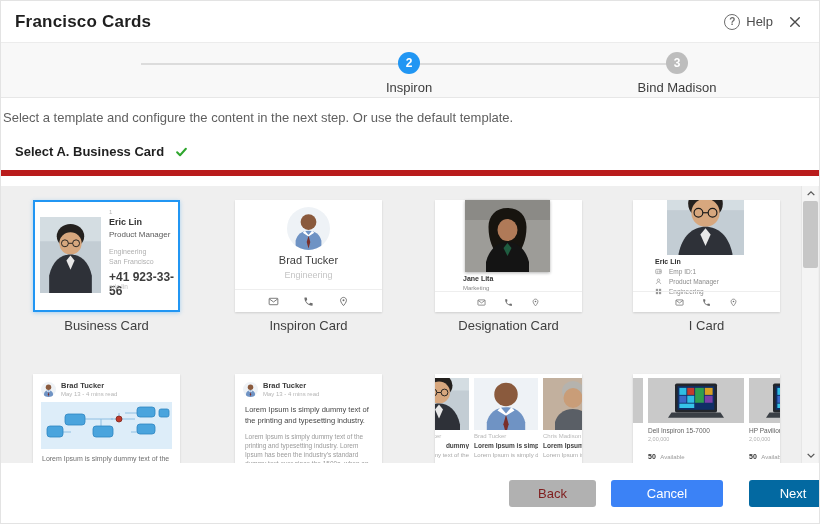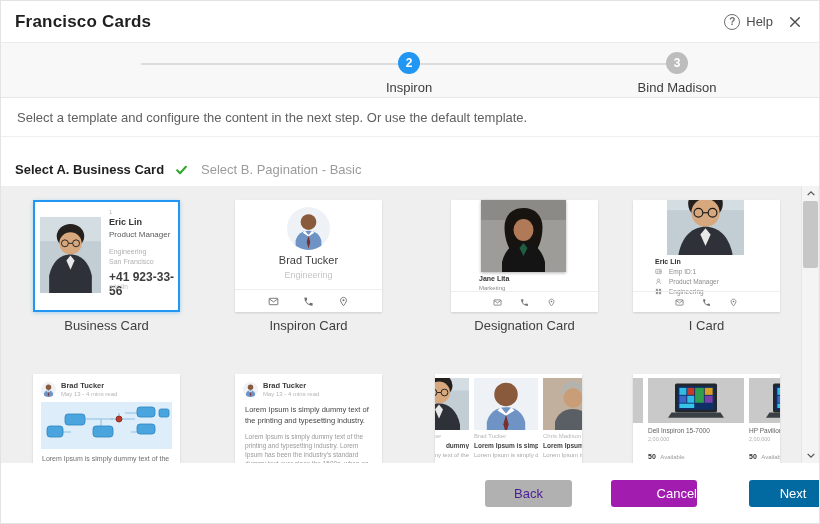--- a/index.html
+++ b/index.html
@@ -21,33 +21,33 @@
   .step-line { position:absolute; left:140px; top:20px; width:536px; height:2px; background:#dcdcdc; }
   .step { position:absolute; top:9px; width:140px; text-align:center; cursor:pointer; }
   .step-data { left:70px; } .step-template { left:338px; } .step-bind { left:606px; }
   .step-dot { width:22px; height:22px; border-radius:50%; margin:0 auto; display:flex; align-items:center; justify-content:center; color:#fff; font-size:12px; font-weight:700; position:relative; z-index:2; }
   .dot-complete { background:#16a94e; }
   .dot-active { background:#2196f3; }
   .dot-pending { background:#bdbdbd; }
   .step-label { margin-top:6px; font-size:13px; color:#3c3c3c; }
 
   
-  .instr { position:absolute; left:0; top:97px; width:100%; height:39px; background:#fff; border-bottom:1px solid #efefef; display:flex; align-items:center; padding-left:16px; font-size:13px; color:#5f5f5f; }
-
-  
-  .sel-row { position:absolute; left:0; top:144px; width:100%; height:49px; background:#fff; border-bottom:2px solid #b91c1c;text-decoration:underline; }
+  .instr { position:absolute; left:0; top:97px; width:100%; height:39px; background:#fff; border-bottom:1px solid #efefef; display:flex; align-items:center; padding-left:2px; font-size:13px; color:#5f5f5f; }
+
+  
+  .sel-row { position:absolute; left:0; top:126px; width:100%; height:49px; background:#fff; border-bottom:6px solid #b91c1c;text-decoration:underline; }
   .sel-a { position:absolute; left:14px; top:0; height:49px; display:flex; align-items:center; gap:9px; cursor:pointer; }
   .sel-a-label { font-size:13px; font-weight:700; color:#1f1f1f; }
   .sel-check { color:#2fa62e; width:17px; height:14px; }
   .sel-b { position:absolute; left:200px; top:0; height:49px; display:flex; align-items:center; font-size:13px; color:#9b9b9b; cursor:pointer; }
 
   
   .grid { position:absolute; left:0; top:185px; width:100%; height:277px; background:#efefef; overflow:hidden; }
   .col { position:absolute; top:14px; width:147px; }
-  .col1{left:32px;} .col2{left:234px;} .col3{left:450px;} .col4{left:632px;}
+  .col1{left:32px;} .col2{left:234px;} .col3{left:434px;} .col4{left:632px;}
   .tcard { position:relative; width:147px; height:112px; background:#fff; box-shadow:0 1px 2px rgba(0,0,0,.14); cursor:pointer; }
   .tcard.selected { border:2px solid #2196f3; box-shadow:0 1px 4px rgba(33,150,243,.35); }
   .tlabel { margin-top:6px; text-align:center; font-size:13px; color:#3f3f3f; }
 
   
   .bc-photo { position:absolute; left:5px; top:15px; width:61px; height:76px; overflow:hidden; }
   .bc-idx { position:absolute; left:74px; top:7px; font-size:6px; color:#b8b8b8; }
   .bc-name { position:absolute; left:74px; top:15px; font-size:9px; font-weight:700; color:#333; }
   .bc-role { position:absolute; left:74px; top:28px; font-size:8px; color:#5a5a5a; }
   .bc-dept { position:absolute; left:74px; top:46px; font-size:7px; color:#b0b0b0; }
@@ -111,22 +111,22 @@
 
   
   .sbar { position:absolute; right:1px; top:0; width:17px; height:277px; background:#f4f4f4; border-left:1px solid #e6e6e6; }
   .sbar-btn { position:absolute; left:0; width:17px; height:15px; display:flex; align-items:center; justify-content:center; cursor:pointer; }
   .sbar-up{top:0;} .sbar-dn{bottom:0;}
   .sbar-thumb { position:absolute; left:1px; top:15px; width:15px; height:67px; background:#c6c6c6; border-radius:2px; cursor:pointer; }
 
   
   .ftr { position:absolute; left:0; top:462px; width:100%; height:62px; background:#fff; }
   .btn { position:absolute; top:17px; height:27px; border:none; border-radius:3px; font-family:"Liberation Sans",sans-serif; font-size:13px; color:#fff; cursor:pointer; }
-  .btn-back { left:484px; width:87px; background:#b1b1b1; color:#4c1d95; }
-  .btn-cancel { left:610px; width:86px; background:#a21caf;text-align:right; }
+  .btn-back { left:508px; width:87px; background:#b1b1b1; color:#7f1d1d; }
+  .btn-cancel { left:610px; width:112px; background:#3b82f6; }
   .btn-next { left:712px; width:88px; background:#0369a1;margin-left:36px; }
 
   .defs { position:absolute; width:0; height:0; overflow:hidden; }
   svg.fit { display:block; width:100%; height:100%; }
 </style>
 </head>
 <body>
 
 <svg class="defs" aria-hidden="true">
   <defs>
@@ -261,21 +261,20 @@
 
   <div class="instr">Select a template and configure the content in the next step. Or use the default template.</div>
 
   <div class="sel-row">
     <div class="sel-a">
       <span class="sel-a-label">Select A. Business Card</span>
       <svg class="sel-check">
           <use href="#i-check"></use>
         </svg>
     </div>
-    <div class="sel-b">Select B. Pagination - Basic</div>
   </div>
 
   <div class="grid">
 
     <div class="col col1">
       <div class="tcard selected">
         <div class="bc-photo">
             <svg class="fit">
               <use href="#p-eric"></use>
             </svg>

